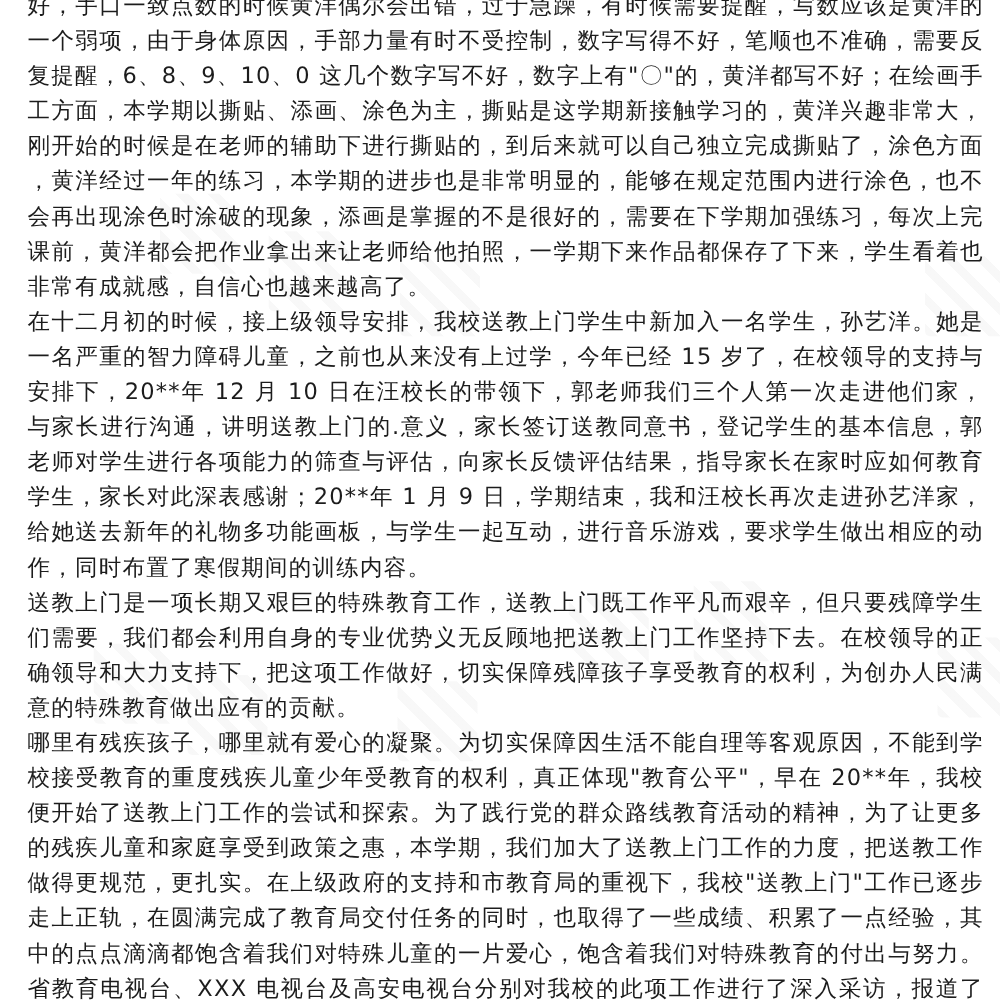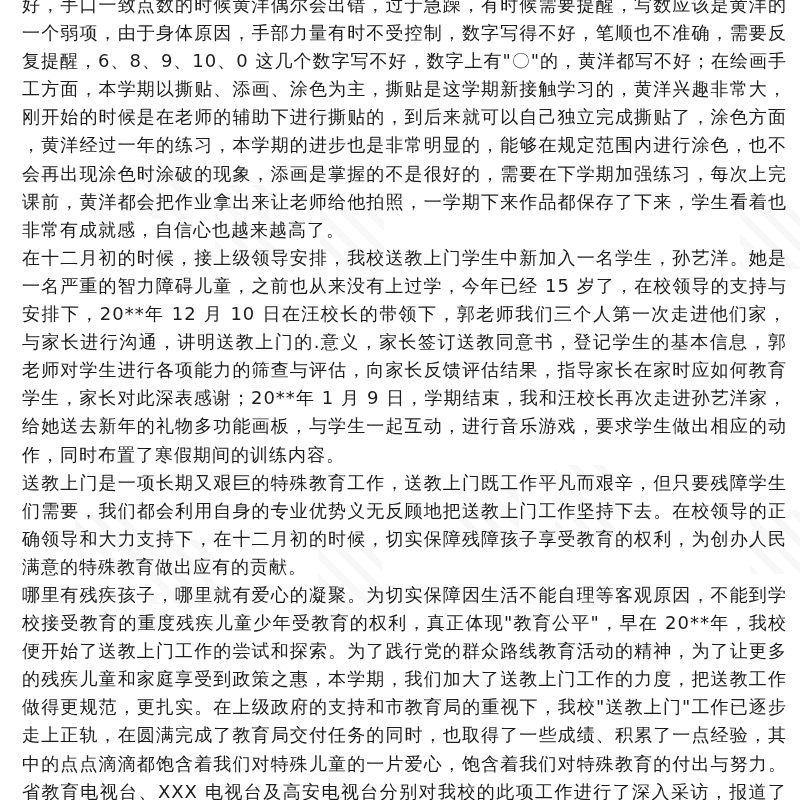--- a/index.html
+++ b/index.html
@@ -69,17 +69,17 @@
     <span class="wm" style="left:555px; top:465px;"></span>
     <span class="wm" style="left:75px; top:515px;"></span>
     <span class="wm" style="left:150px; top:540px;"></span>
     <span class="wm" style="left:318px; top:545px;"></span>
     <span class="wm" style="left:750px; top:510px;"></span>
   </div>
 
   <div class="text-body">
     <p>好，手口一致点数的时候黄洋偶尔会出错，过于急躁，有时候需要提醒，写数应该是黄洋的一个弱项，由于身体原因，手部力量有时不受控制，数字写得不好，笔顺也不准确，需要反复提醒，6、8、9、10、0 这几个数字写不好，数字上有"〇"的，黄洋都写不好；在绘画手工方面，本学期以撕贴、添画、涂色为主，撕贴是这学期新接触学习的，黄洋兴趣非常大，刚开始的时候是在老师的辅助下进行撕贴的，到后来就可以自己独立完成撕贴了，涂色方面，黄洋经过一年的练习，本学期的进步也是非常明显的，能够在规定范围内进行涂色，也不会再出现涂色时涂破的现象，添画是掌握的不是很好的，需要在下学期加强练习，每次上完课前，黄洋都会把作业拿出来让老师给他拍照，一学期下来作品都保存了下来，学生看着也非常有成就感，自信心也越来越高了。</p>
     <p>在十二月初的时候，接上级领导安排，我校送教上门学生中新加入一名学生，孙艺洋。她是一名严重的智力障碍儿童，之前也从来没有上过学，今年已经 15 岁了，在校领导的支持与安排下，20**年 12 月 10 日在汪校长的带领下，郭老师我们三个人第一次走进他们家，与家长进行沟通，讲明送教上门的.意义，家长签订送教同意书，登记学生的基本信息，郭老师对学生进行各项能力的筛查与评估，向家长反馈评估结果，指导家长在家时应如何教育学生，家长对此深表感谢；20**年 1 月 9 日，学期结束，我和汪校长再次走进孙艺洋家，给她送去新年的礼物多功能画板，与学生一起互动，进行音乐游戏，要求学生做出相应的动作，同时布置了寒假期间的训练内容。</p>
-    <p>送教上门是一项长期又艰巨的特殊教育工作，送教上门既工作平凡而艰辛，但只要残障学生们需要，我们都会利用自身的专业优势义无反顾地把送教上门工作坚持下去。在校领导的正确领导和大力支持下，在十二月初的时候，切实保障残障孩子享受教育的权利，为创办人民满意的特殊教育做出应有的贡献。</p>
+    <p>送教上门是一项长期又艰巨的特殊教育工作，送教上门既工作平凡而艰辛，但只要残障学生们需要，我们都会利用自身的专业优势义无反顾地把送教上门工作坚持下去。在校领导的正确领导和大力支持下，把这项工作做好，切实保障残障孩子享受教育的权利，为创办人民满意的特殊教育做出应有的贡献。</p>
     <p>哪里有残疾孩子，哪里就有爱心的凝聚。为切实保障因生活不能自理等客观原因，不能到学校接受教育的重度残疾儿童少年受教育的权利，真正体现"教育公平"，早在 20**年，我校便开始了送教上门工作的尝试和探索。为了践行党的群众路线教育活动的精神，为了让更多的残疾儿童和家庭享受到政策之惠，本学期，我们加大了送教上门工作的力度，把送教工作做得更规范，更扎实。在上级政府的支持和市教育局的重视下，我校"送教上门"工作已逐步走上正轨，在圆满完成了教育局交付任务的同时，也取得了一些成绩、积累了一点经验，其中的点点滴滴都饱含着我们对特殊儿童的一片爱心，饱含着我们对特殊教育的付出与努力。省教育电视台、XXX 电视台及高安电视台分别对我校的此项工作进行了深入采访，报道了专访</p>
   </div>
 
 </div>
 
 </body></html>

